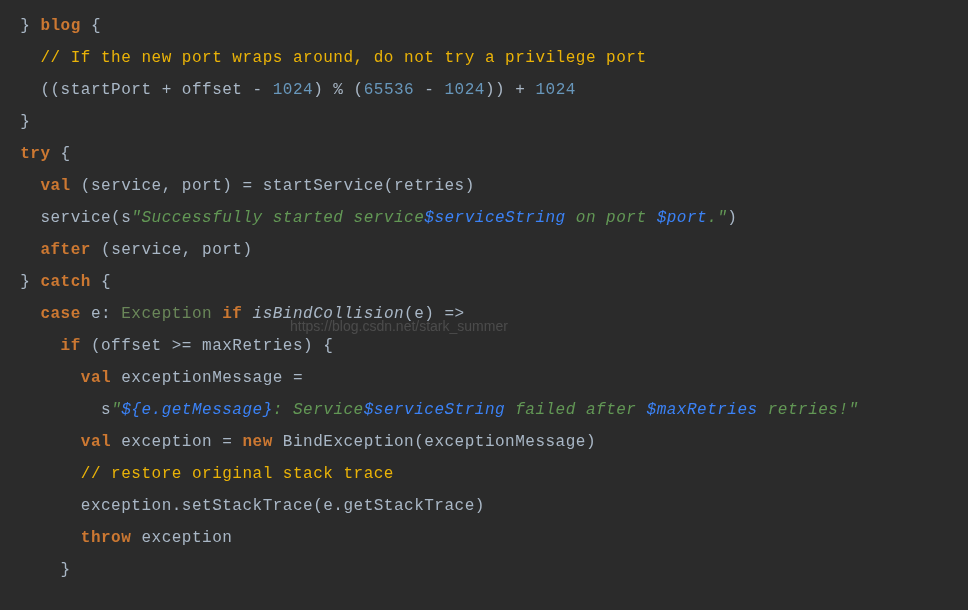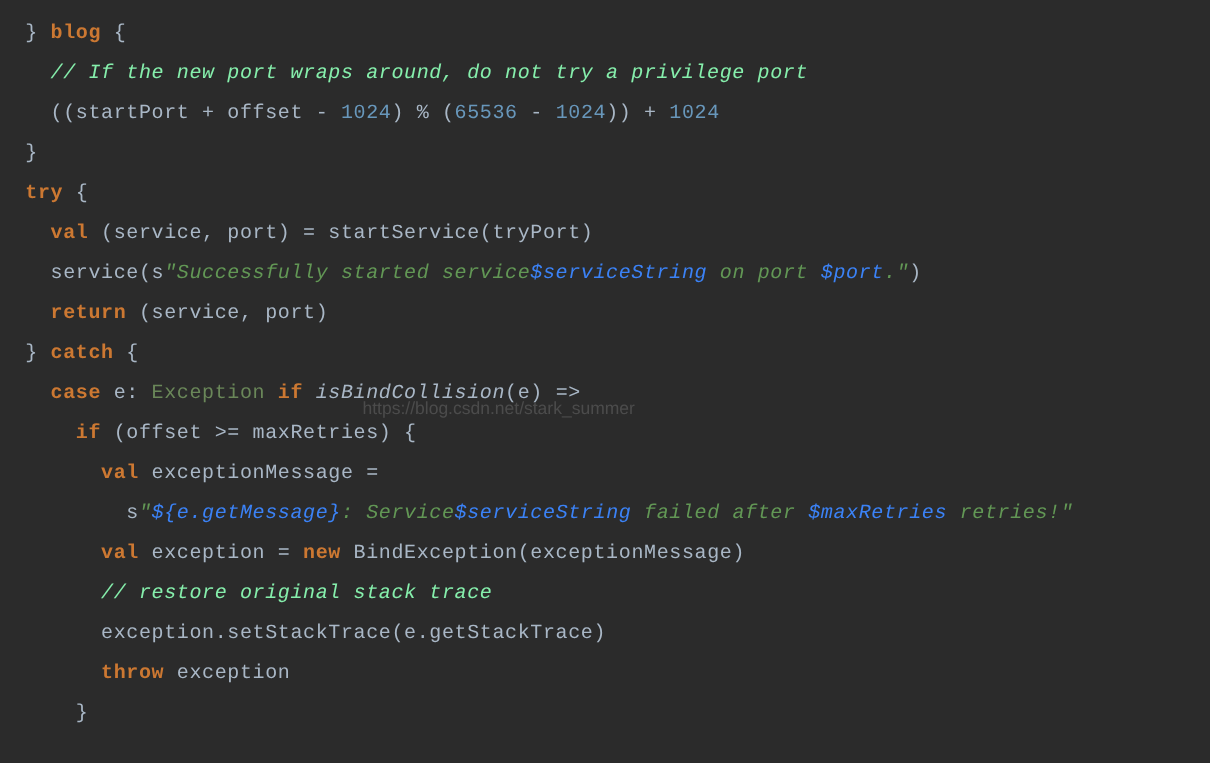--- a/index.html
+++ b/index.html
@@ -18,21 +18,21 @@
       overflow: hidden;
       padding: 10px 0 0 0;
     }
     pre {
       font-family: inherit;
       white-space: pre;
       letter-spacing: 0.5px;
     }
     .kw { color: #cc7832; font-weight: bold; }
     .str { color: #629755; font-style: italic; }
-    .cmt { color: #86efac; font-style: italic; }
+    .cmt { color: #eab308; }
     .num { color: #6897bb; margin-top: 32px; }
     .interp { color: #3b82f6; font-style: italic; }
     .excp { color: #6a8759; }
     .ital { font-style: italic; }
     .wm {
       position: absolute;
       top: 310px;
       left: 290px;
       color: #888;
       font-family: Arial, sans-serif;
@@ -44,23 +44,23 @@
     }
   </style>
 </head>
 <body>
 
 <pre><span><span>  } </span><span class="kw">blog</span><span> {</span></span>
 <span><span class="cmt">    // If the new port wraps around, do not try a privilege port</span></span>
 <span><span>    ((startPort + offset - </span><span class="num">1024</span><span>) % (</span><span class="num">65536</span><span> - </span><span class="num">1024</span><span>)) + </span><span class="num">1024</span></span>
 <span><span>  }</span></span>
 <span><span class="kw">  try</span><span> {</span></span>
-<span><span>    </span><span class="kw">val</span><span> (service, port) = startService(tryPort)</span></span>
+<span><span>    </span><span class="kw">val</span><span> (service, port) = startService(retries)</span></span>
 <span><span>    service(s</span><span class="str">"Successfully started service</span><span class="interp">$serviceString</span><span class="str"> on port </span><span class="interp">$port</span><span class="str">."</span><span>)</span></span>
-<span><span>    </span><span class="kw">return</span><span> (service, port)</span></span>
+<span><span>    </span><span class="kw">after</span><span> (service, port)</span></span>
 <span><span>  } </span><span class="kw">catch</span><span> {</span></span>
 <span><span>    </span><span class="kw">case</span><span> e: </span><span class="excp">Exception</span><span> </span><span class="kw">if</span><span> </span><span class="ital">isBindCollision</span><span>(e) =&gt;</span></span>
 <span><span>      </span><span class="kw">if</span><span> (offset &gt;= maxRetries) {</span></span>
 <span><span>        </span><span class="kw">val</span><span> exceptionMessage =</span></span>
 <span><span>          s</span><span class="str">"</span><span class="interp">${e.getMessage}</span><span class="str">: Service</span><span class="interp">$serviceString</span><span class="str"> failed after </span><span class="interp">$maxRetries</span><span class="str"> retries!"</span></span>
 <span><span>        </span><span class="kw">val</span><span> exception = </span><span class="kw">new</span><span> BindException(exceptionMessage)</span></span>
 <span><span class="cmt">        // restore original stack trace</span></span>
 <span><span>        exception.setStackTrace(e.getStackTrace)</span></span>
 <span><span>        </span><span class="kw">throw</span><span> exception</span></span>
 <span><span>      }</span></span></pre>

